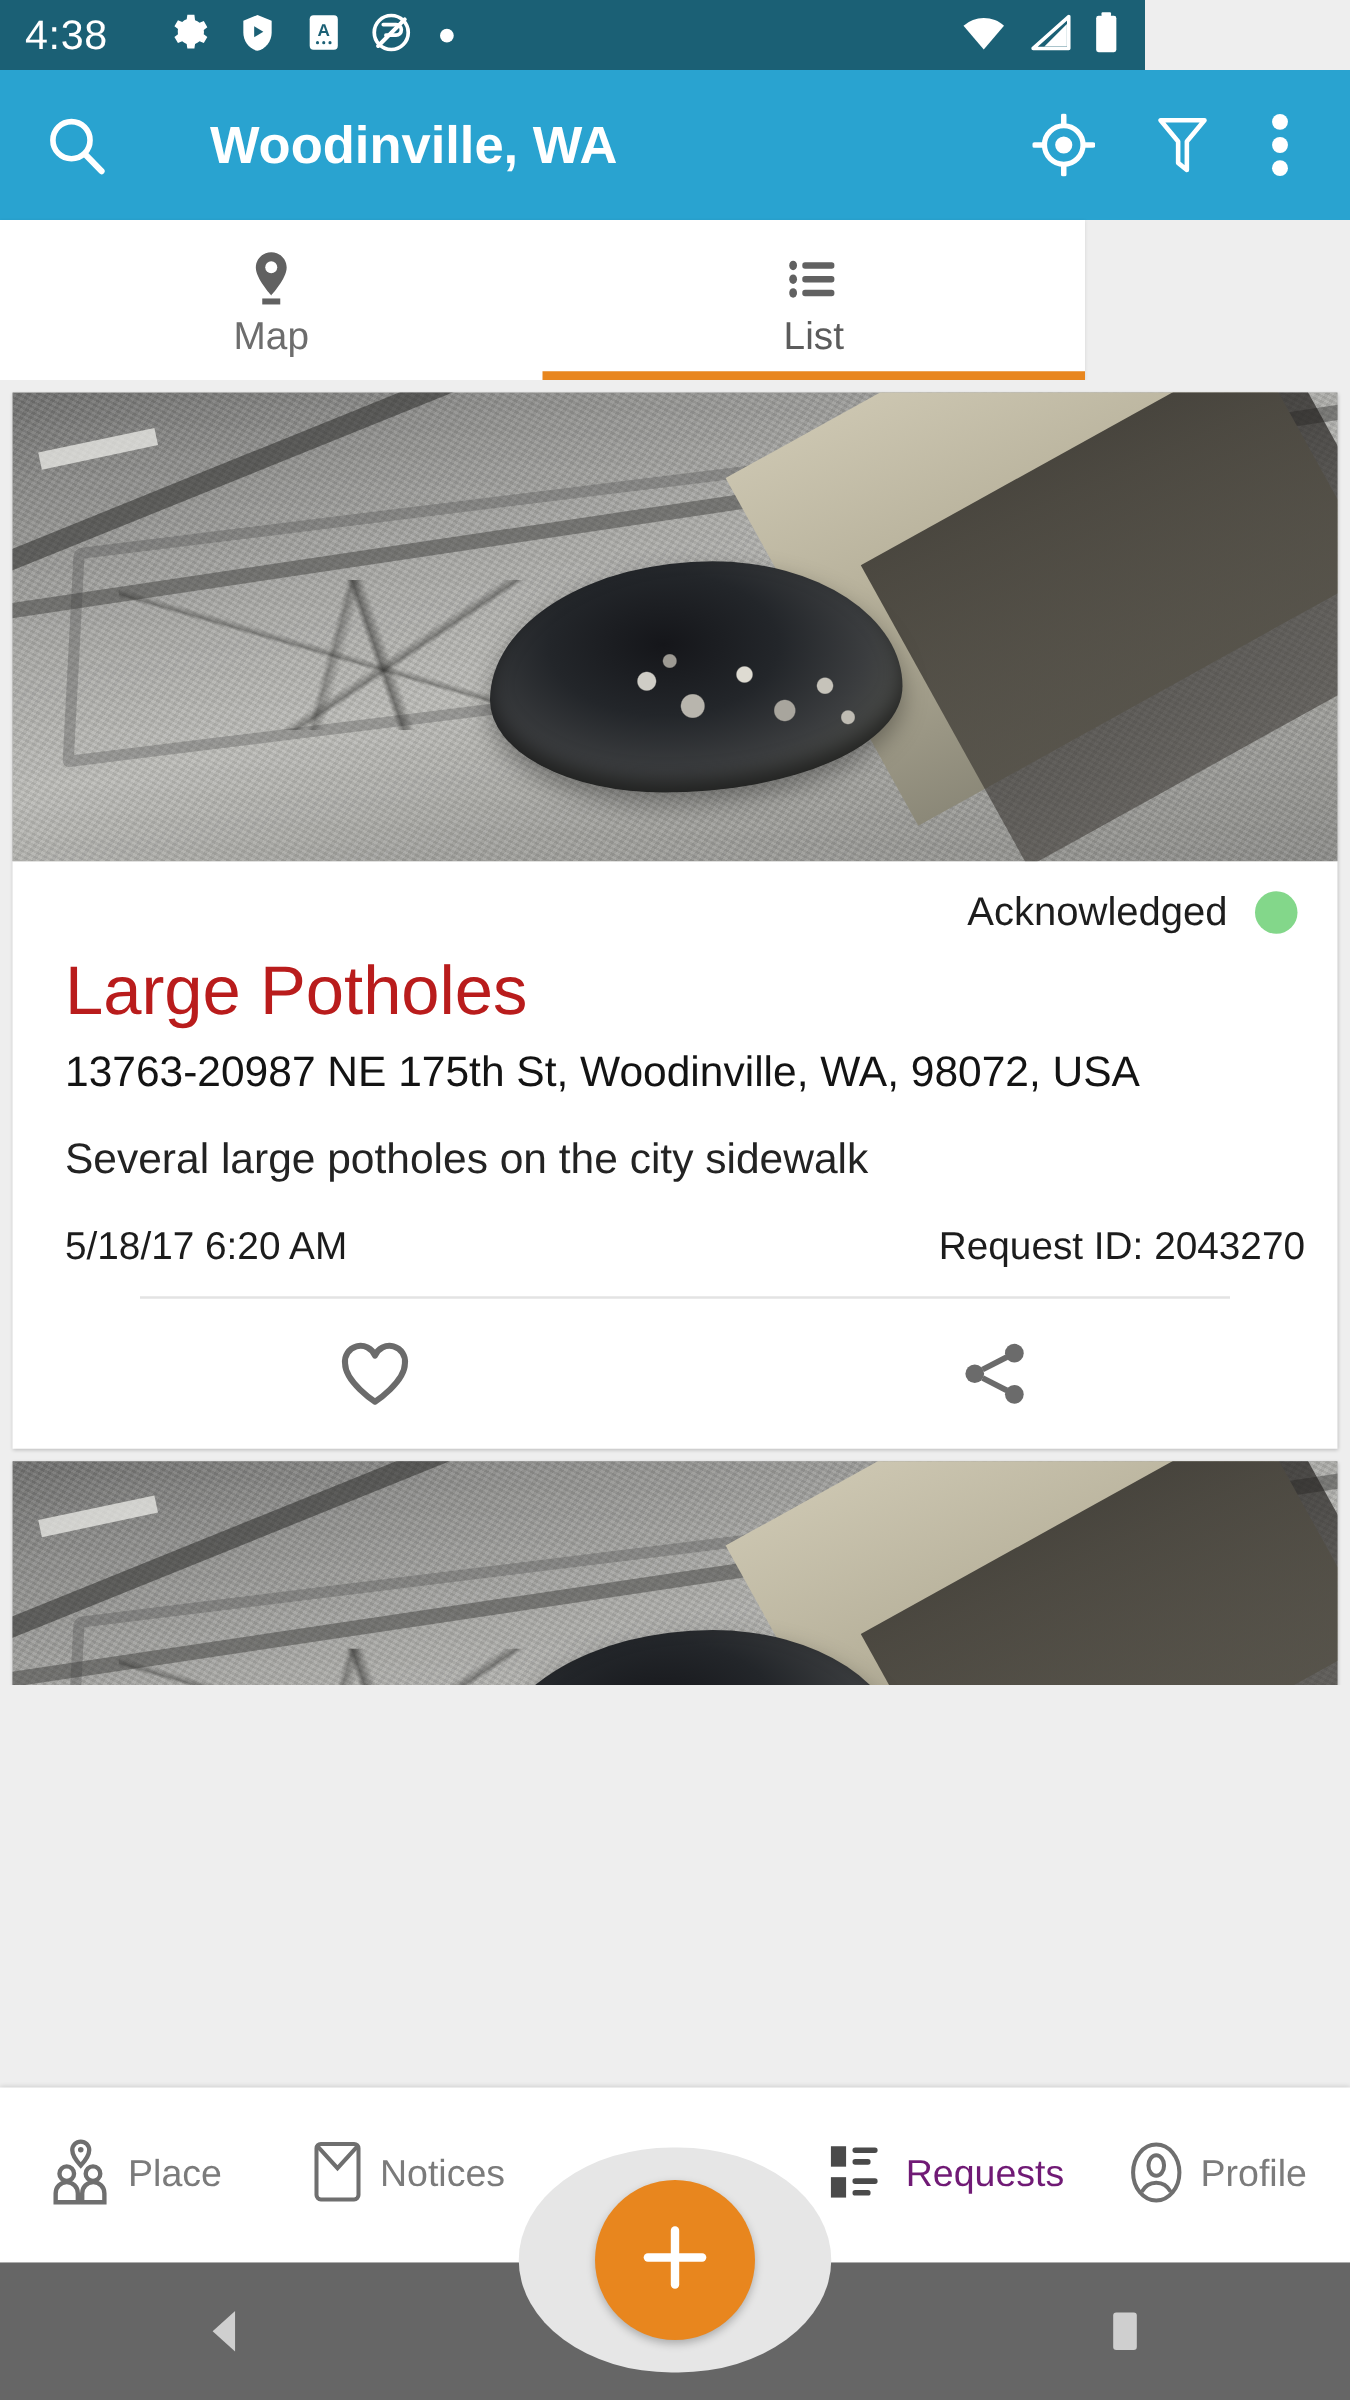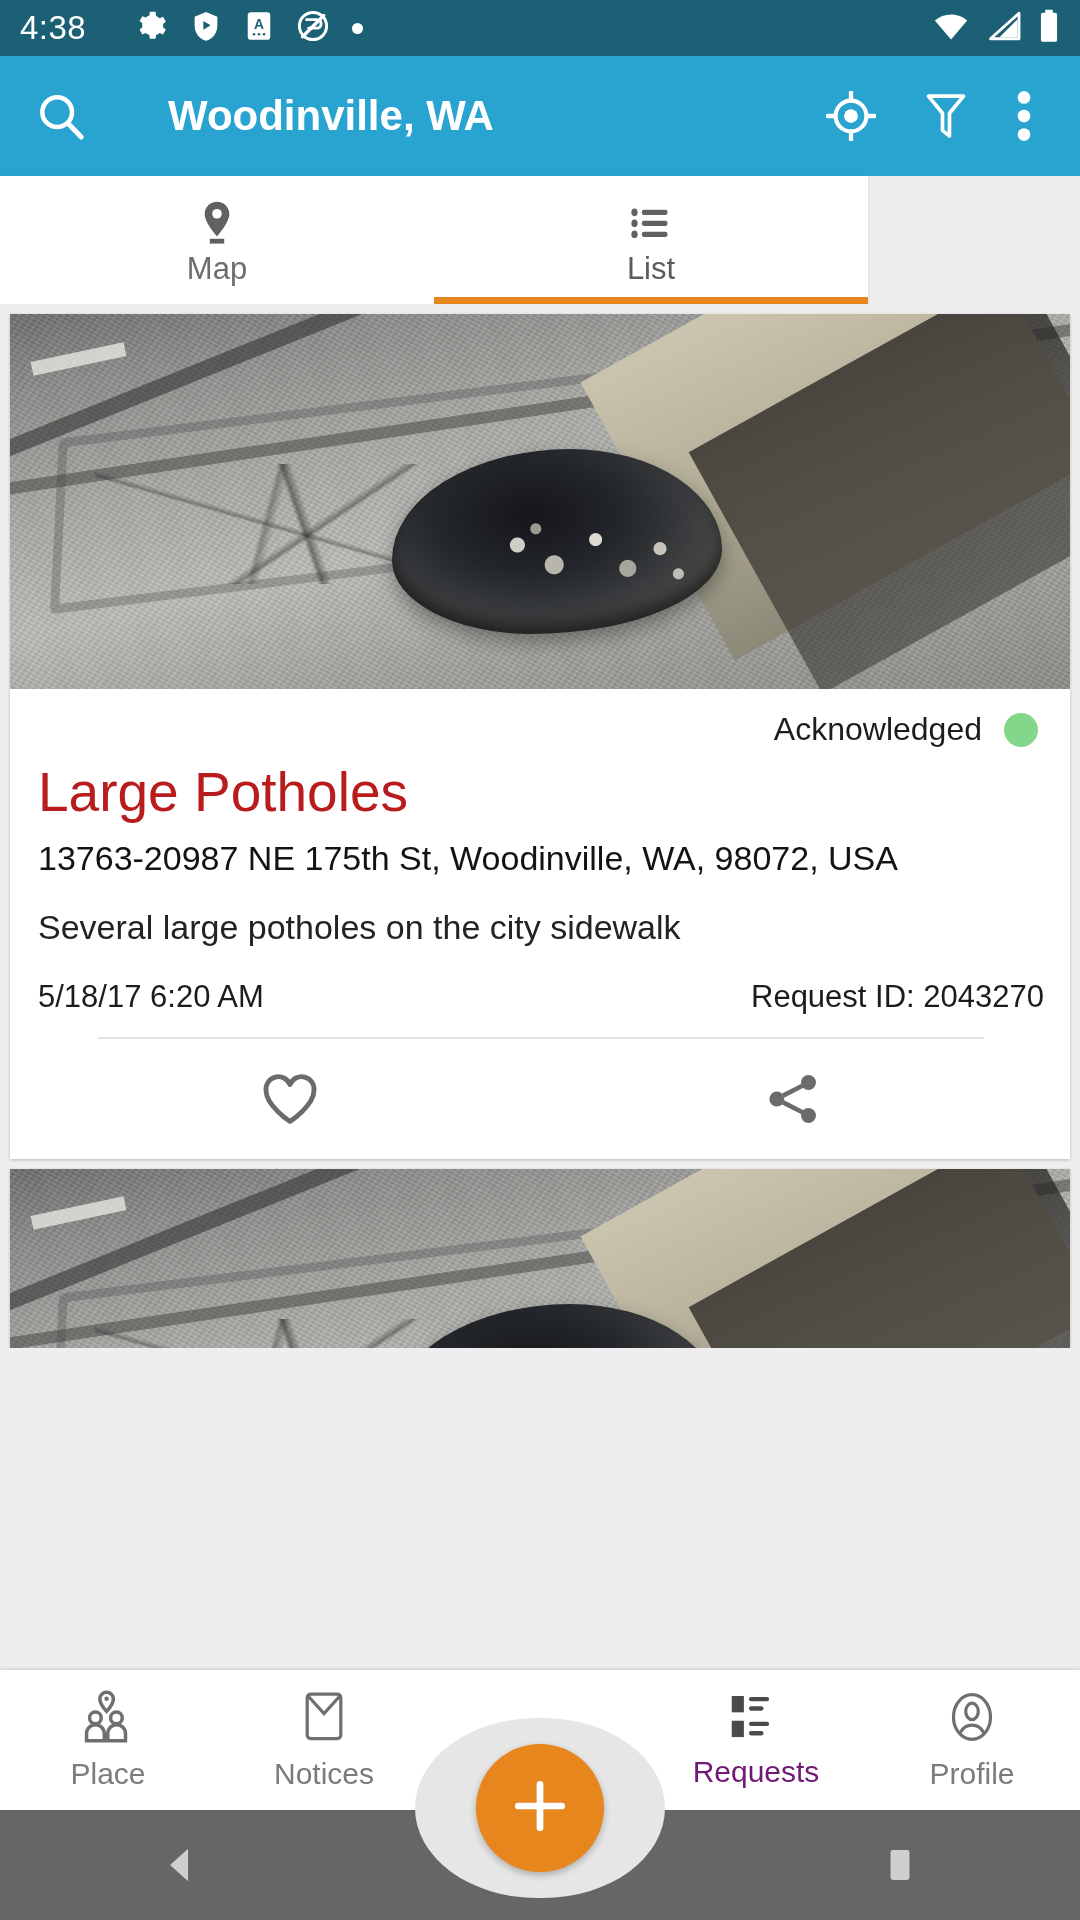--- a/index.html
+++ b/index.html
@@ -6,21 +6,21 @@
   html, body {
     width:1080px; height:1920px;
     background:#ffffff;
     font-family:"Liberation Sans", sans-serif;
     overflow:hidden;
   }
   #app { position:relative; width:1080px; height:1920px; background:#eeeeee; }
 
   
   .statusbar {
-    position:absolute; top:0; left:0; width:1080px; height:56px;
+    position:absolute; top:0; left:0; width:916px; height:56px;
     background:#1b6075; display:flex; align-items:center;
     padding:0 20px; color:#ffffff;
   }
   .sb-time { font-size:33px; letter-spacing:.5px; margin-right:26px; font-weight:400; }
   .sb-left { display:flex; align-items:center; gap:22px; flex:1; }
   .sb-right { display:flex; align-items:center; gap:16px; }
   .sb-ico { display:block; }
   .sb-dot { width:11px; height:11px; border-radius:50%; background:#fff; }
 
   
@@ -124,21 +124,21 @@
   .photo .patch {
     position:absolute; left:4%; top:23%; width:62%; height:46%;
     border:9px solid rgba(70,70,68,.30); border-radius:6px;
     transform:rotate(-7deg) skewX(-10deg);
   }
   .photo .stripe {
     position:absolute; left:2%; top:10%; width:9%; height:14px;
     background:rgba(240,240,236,.72); transform:rotate(-12deg);
   }
 
-  .card-body { padding:0 26px 0 28px; }
+  .card-body { padding:0 26px 0 42px; }
   .status-row {
     display:flex; align-items:center; justify-content:flex-end;
     gap:22px; padding:22px 6px 0 0;
   }
   .status-text { font-size:32px; color:#1d1d1d; }
   .status-dot { width:34px; height:34px; border-radius:50%; background:#83d78a; }
 
   .card-title { font-size:55px; color:#b91c1c; margin-top:14px; line-height:1.1; }
   .card-addr  { font-size:34px; color:#131313; margin-top:16px; line-height:1.15; }
   .card-desc  { font-size:34px; color:#232323; margin-top:30px; line-height:1.15; }
@@ -156,21 +156,21 @@
     flex:1; display:flex; align-items:center; justify-content:center; cursor:pointer;
   }
 
   
   .bottomnav {
     position:absolute; left:0; bottom:110px; width:1080px; height:140px;
     background:#ffffff; display:flex; align-items:center;
     box-shadow:0 -1px 4px rgba(0,0,0,.14);
   }
   .nav-item {
-    flex:1; display:flex; flex-direction:column; align-items:center;
+    flex:1; display:flex; flex-direction:row; align-items:center;
     justify-content:center; cursor:pointer; gap:8px;
   }
   .nav-label { font-size:30px; color:#7b7b7b; }
   .nav-item.active .nav-label { color:#701a75; }
   .fab-well {
     position:absolute; left:50%; transform:translateX(-50%);
     top:-22px; width:250px; height:180px; background:#e6e6e6;
     border-radius:125px / 92px; z-index:1;
   }
   .fab {

